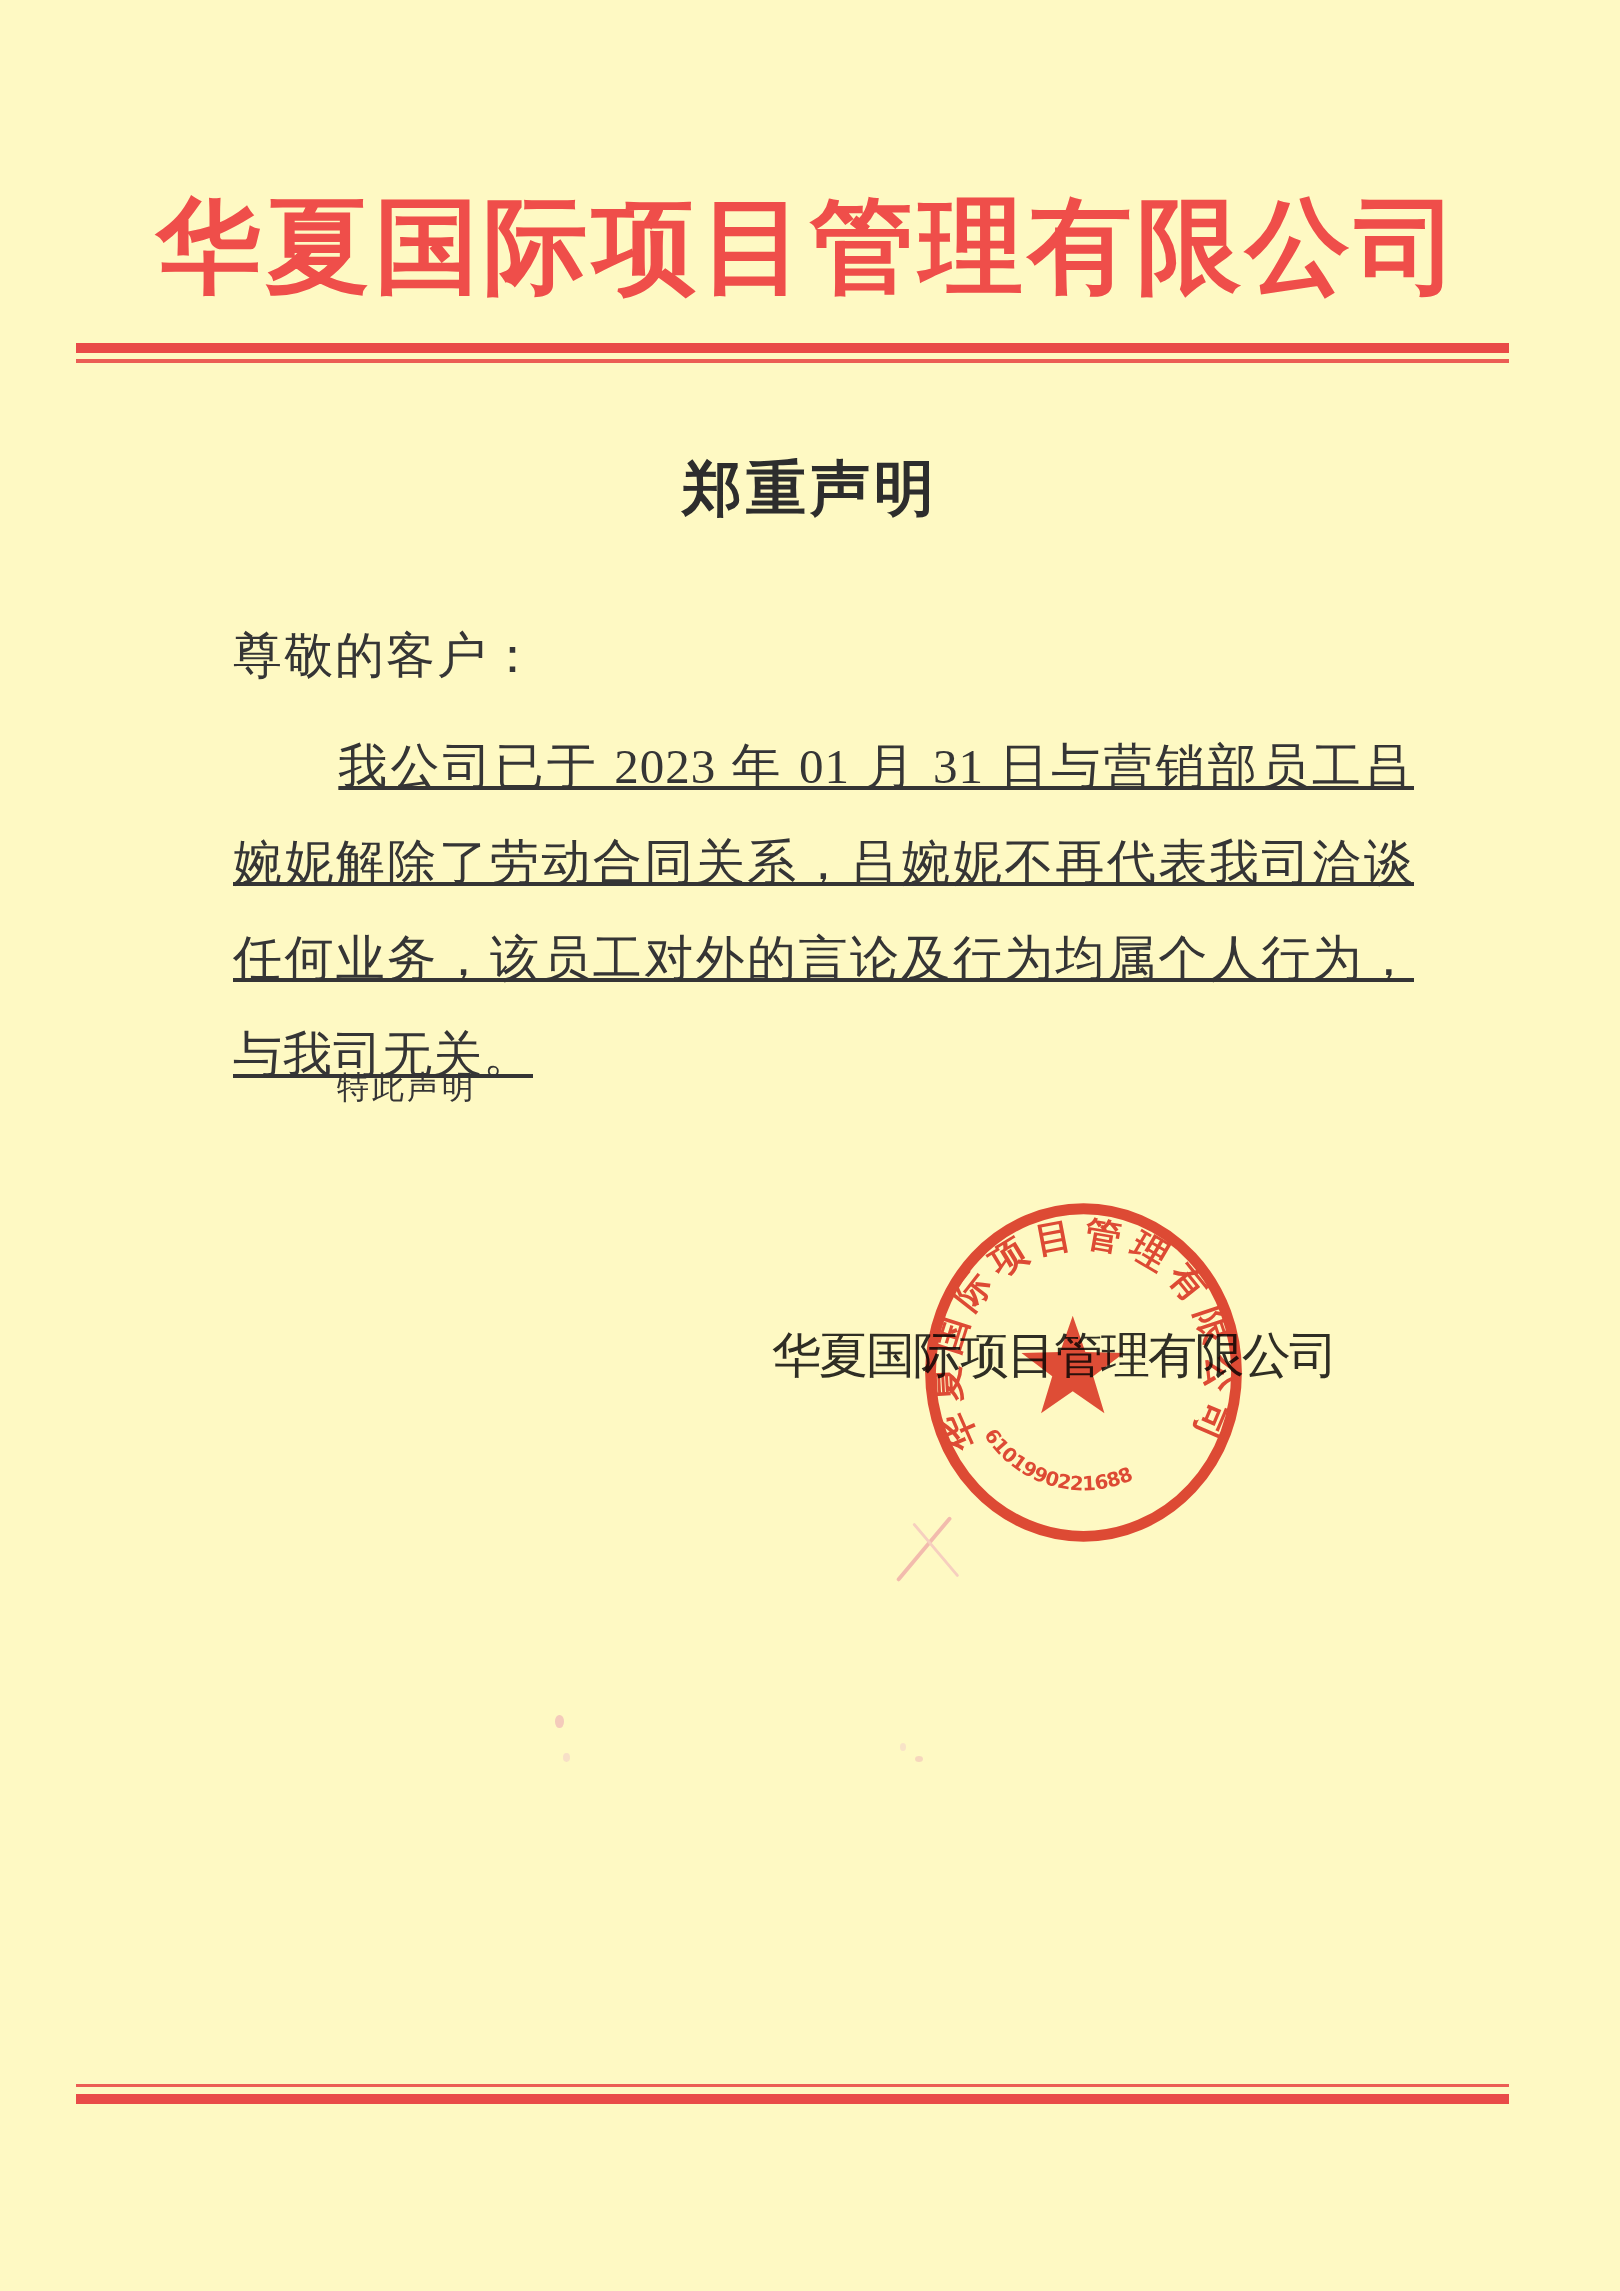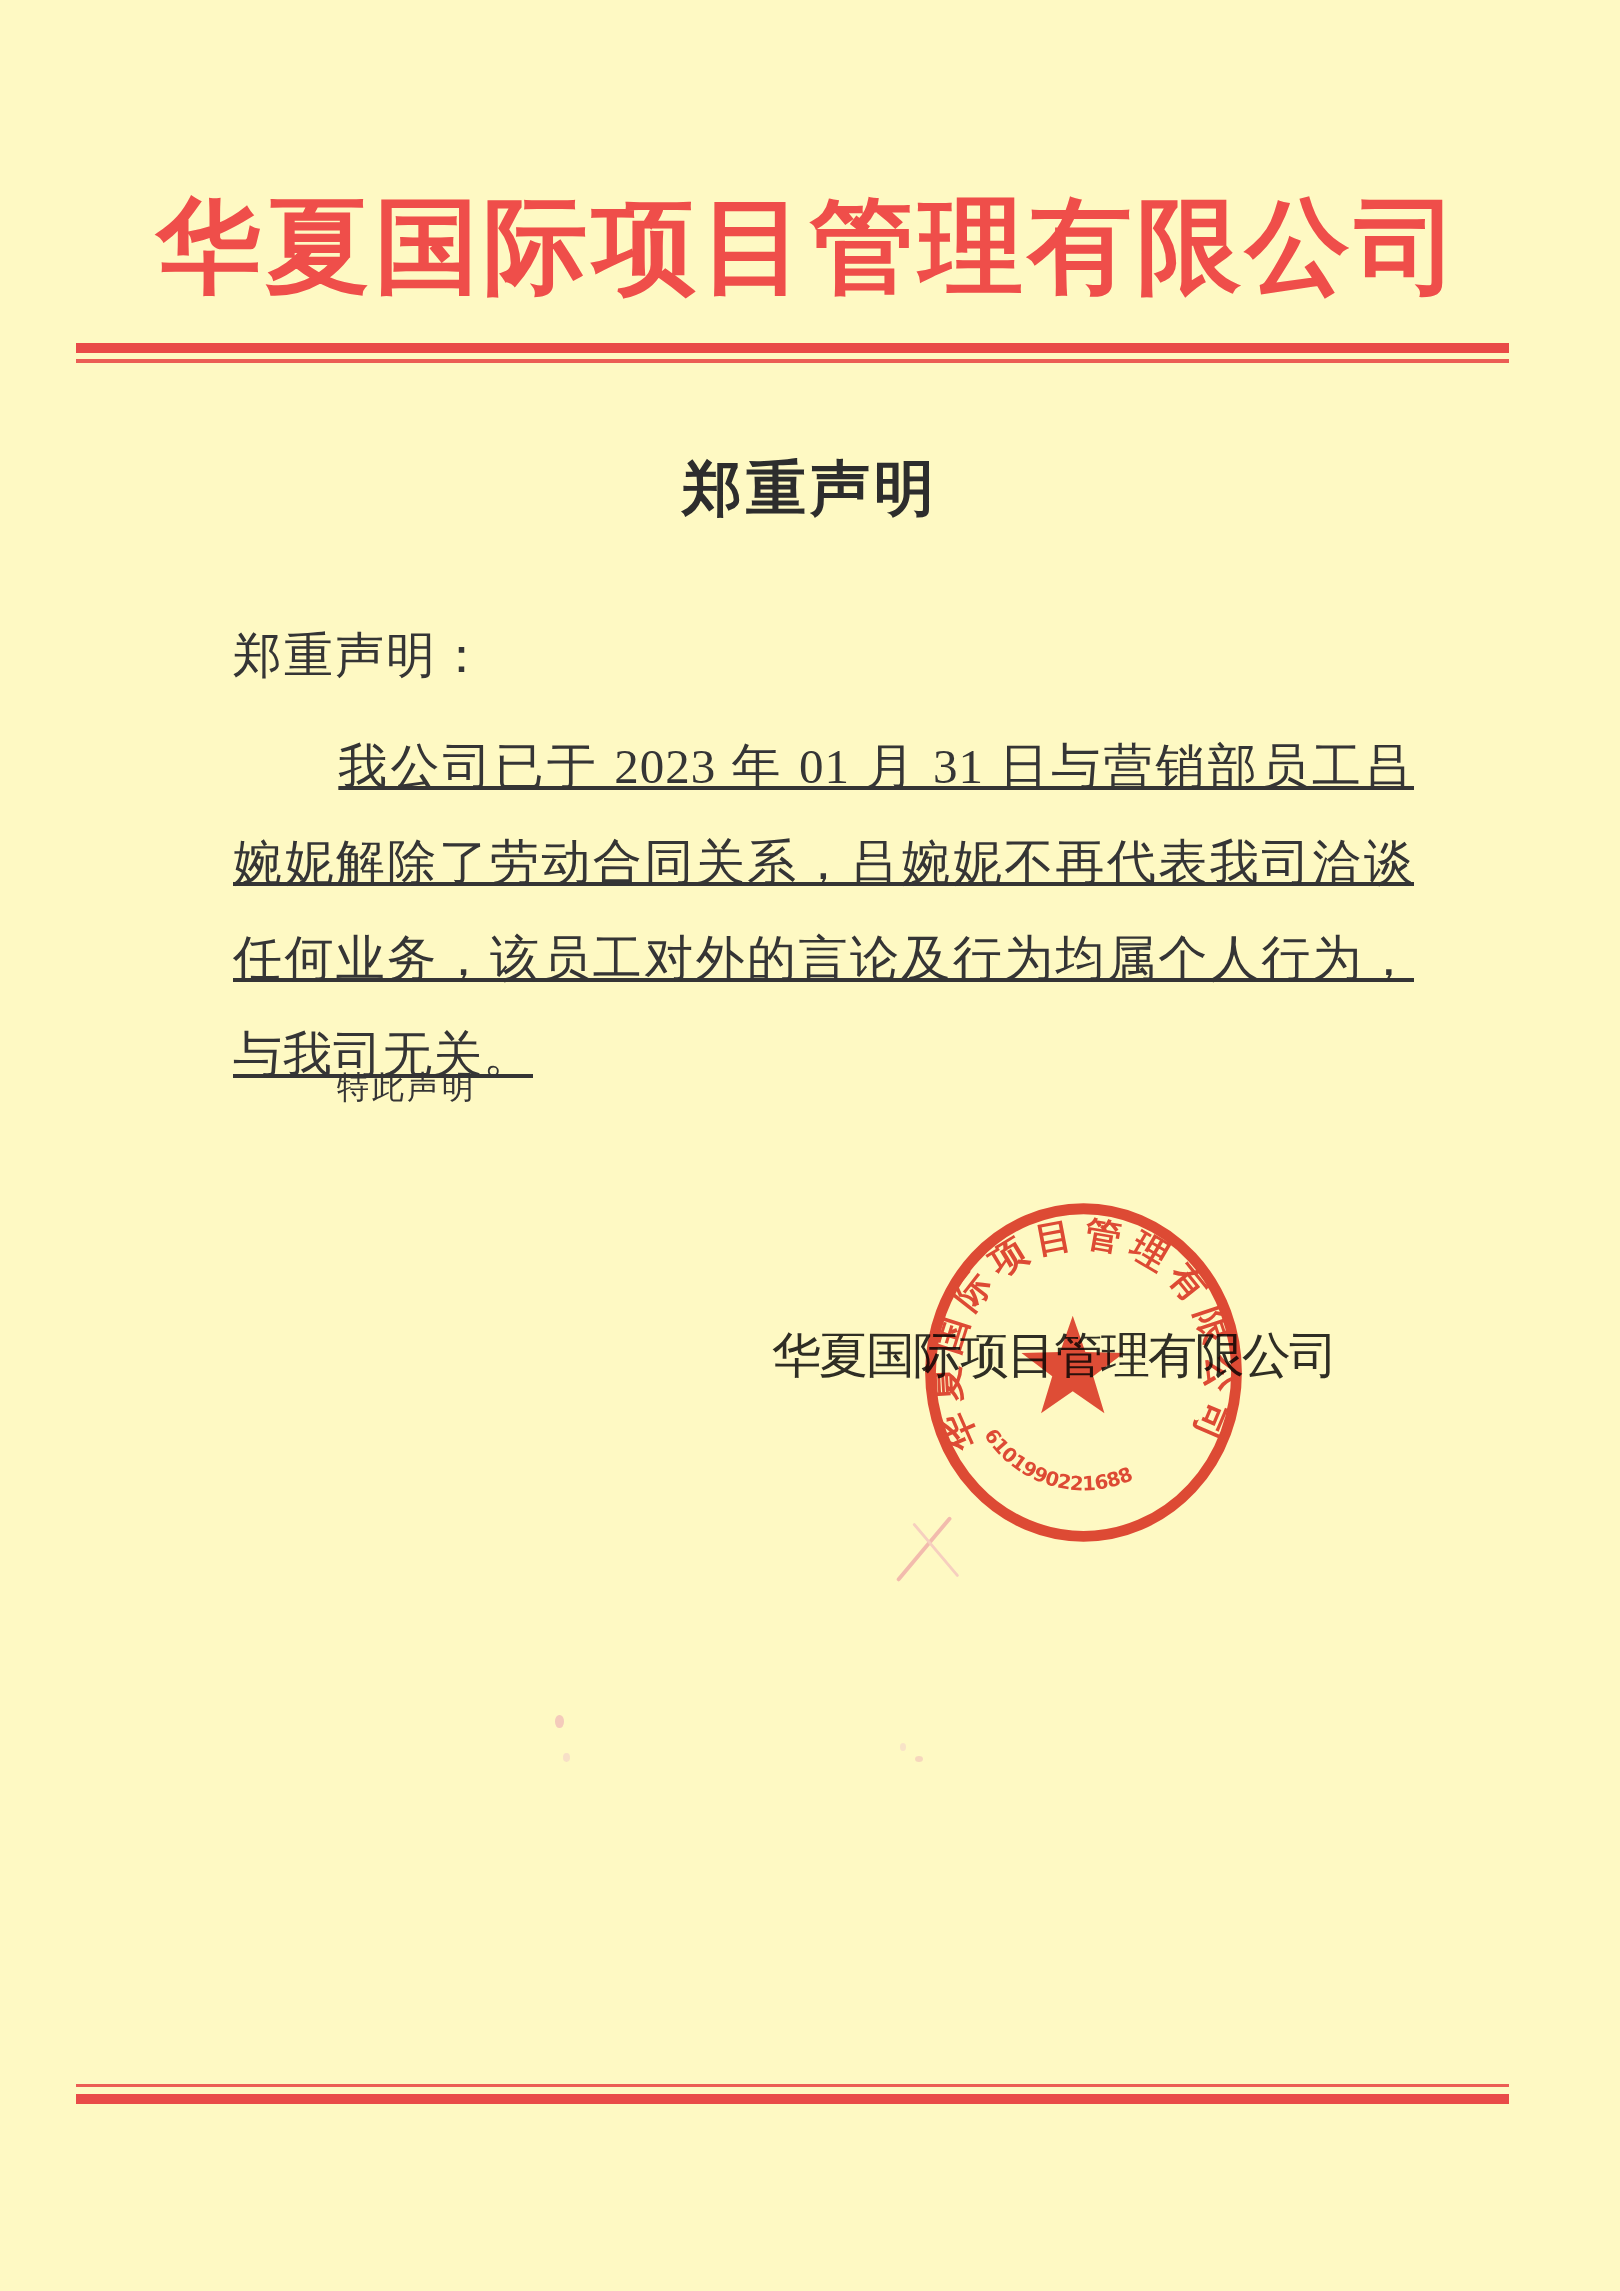--- a/index.html
+++ b/index.html
@@ -79,21 +79,21 @@
 
 <div class="page">
 
   <div class="letterhead-name">华夏国际项目管理有限公司</div>
 
   <div class="rule rule-top-thick"></div>
   <div class="rule rule-top-thin"></div>
 
   <div class="doc-title">郑重声明</div>
 
-  <div class="greeting">郑重声明：</div>
+  <div class="greeting">尊敬的客户：</div>
 
   <p class="body-paragraph">我公司已于 2023 年 01 月 31 日与营销部员工吕婉妮解除了劳动合同关系，吕婉妮不再代表我司洽谈任何业务，该员工对外的言论及行为均属个人行为，与我司无关。</p>
 
   <div class="closing">特此声明</div>
 
   <svg class="seal" viewBox="0 0 362 362" aria-hidden="true">
     <defs>
       <path id="arcTop" d="M 75 253 A 128 128 0 1 1 285 253" fill="none"></path>
       <path id="arcBottom" d="M 76 240 A 120 120 0 0 0 284 240" fill="none"></path>
     </defs>

